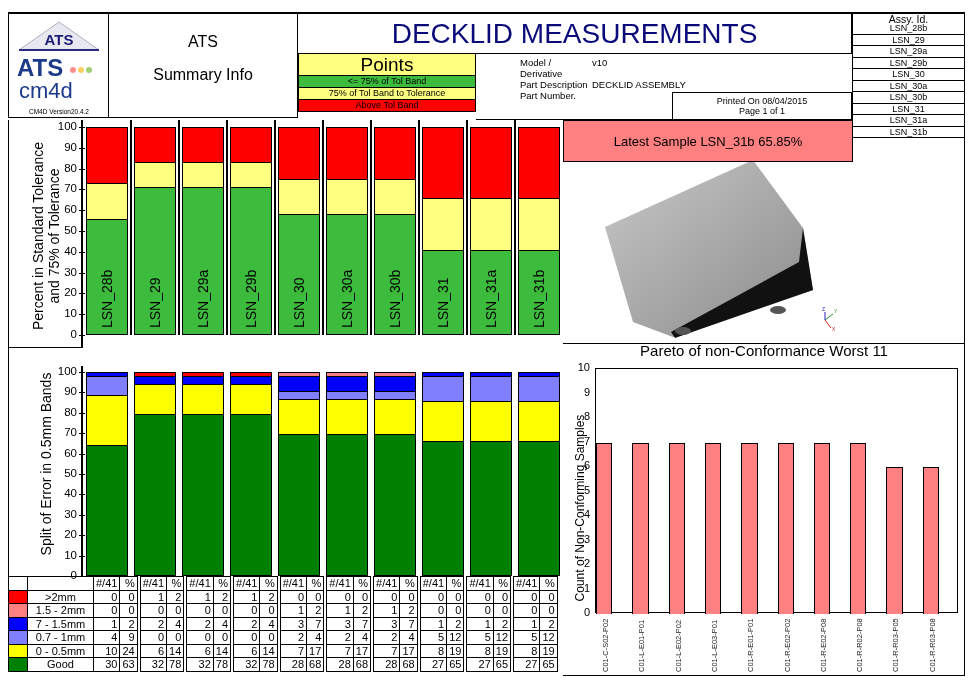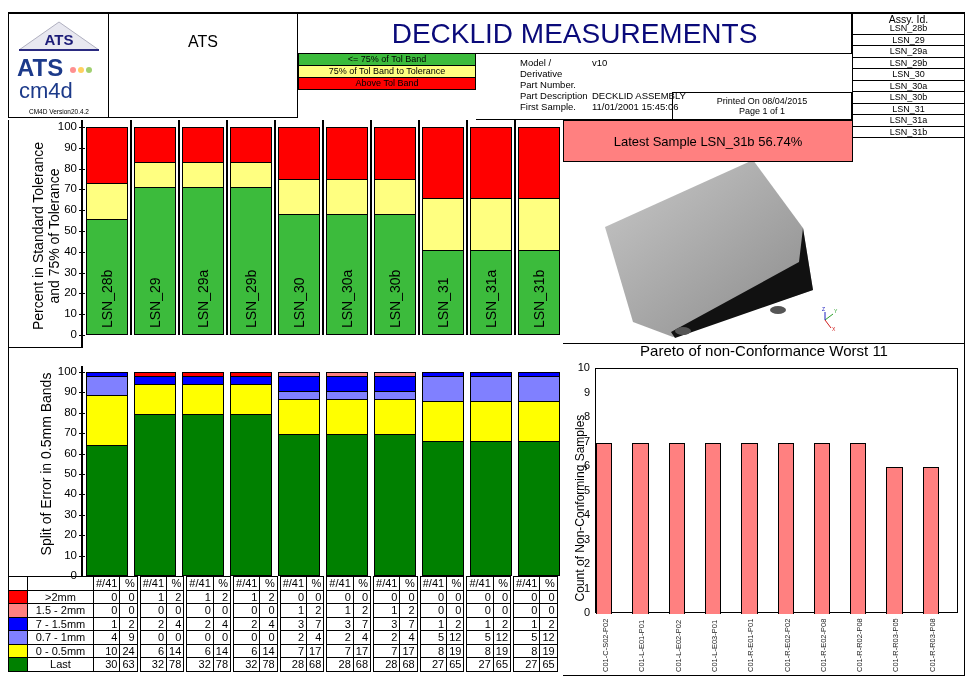--- a/index.html
+++ b/index.html
@@ -69,46 +69,44 @@
     <circle cx="64" cy="56" r="3" fill="#ff9090"></circle>
       <circle cx="72" cy="56" r="3" fill="#ffd060"></circle>
       <circle cx="80" cy="56" r="3" fill="#a0d070"></circle>
     <text x="10" y="84" font-family="Liberation Sans, sans-serif" font-size="22" fill="#1c3a8a">cm4d</text>
     <text x="50" y="100" font-family="Liberation Sans, sans-serif" font-size="6.5" fill="#000" text-anchor="middle">CM4D Version20.4.2</text>
   </svg>
 </div>
 
 <div id="title-box" class="abs">
   <div style="margin-top:18px">ATS</div>
+  <div style="margin-top:14px">Summary Info</div>
 </div>
 
 <div id="main-title" class="abs">DECKLID MEASUREMENTS</div>
 
 <div id="points-box" class="abs">
+  <div class="pt-row" style="background:#ffff80;height:22px;font-size:19px;line-height:21px;">Points</div>
   <div class="pt-row" style="background:#3cbb3c">&lt;= 75% of Tol Band</div>
   <div class="pt-row" style="background:#ffff80">75% of Tol Band to Tolerance</div>
   <div class="pt-row" style="background:#ff0000">Above Tol Band</div>
 </div>
 
 <div id="info-box" class="abs" style="padding:3px 0 0 32px;">
   <div class="info-row">
       <span class="k">Model / Derivative</span>
       <span>v10</span>
     </div>
   <div class="info-row">
+      <span class="k">Part Description</span>
+      <span>DECKLID ASSEMBLY</span>
+    </div>
+  <div class="info-row">
       <span class="k">Part Number.</span>
       <span></span>
-    </div>
-  <div class="info-row">
-      <span class="k">Part Description</span>
-      <span>DECKLID ASSEMBLY</span>
-    </div>
-  <div class="info-row">
-      <span class="k">First Sample.</span>
-      <span>11/01/2001 15:45:06</span>
     </div>
 </div>
 
 <div id="printed-box" class="abs">
   <div>Printed On 08/04/2015</div>
   <div>Page 1 of 1</div>
 </div>
 
 <div id="assy-box" class="abs">
   <div class="assy-head">Assy. Id.</div>
@@ -220,21 +218,21 @@
     <div class="col-divider" style="left: 383px; top: 0px; height: 215px;"></div>
     <div class="stack-bar" style="left: 435px; width: 42px; top: 7px; height: 208px;">
       <div class="seg" style="background: rgb(255, 0, 0); height: 70.72px;"></div>
       <div class="seg" style="background: rgb(255, 255, 128); height: 52px;"></div>
       <div class="seg" style="background: rgb(60, 187, 60); height: 85.28px;"></div>
     </div>
     <div class="bar-label" style="left: 426px; top: 170px; width: 60px;">LSN_31b</div>
     <div class="col-divider" style="left: 431px; top: 0px; height: 215px;"></div>
   </div>
 
-<div id="latest-box" class="abs">Latest Sample LSN_31b  56.74%</div>
+<div id="latest-box" class="abs">Latest Sample LSN_31b  65.85%</div>
 
 <svg class="abs" style="left:563px;top:162px;" width="290" height="180">
   <defs>
       <linearGradient id="g1" x1="0" y1="0" x2="1" y2="1">
         <stop offset="0" stop-color="#c8c8c8"></stop>
         <stop offset="1" stop-color="#8a8a8a"></stop>
       </linearGradient>
     </defs>
   <polygon points="42,65 190,-2 240,66 250,128 110,175 70,160" fill="url(#g1)"></polygon>
   <polygon points="240,66 250,128 112,176 108,170 236,100" fill="#111"></polygon>
@@ -548,21 +546,21 @@
           <td class="p">19</td>
           <td class="gap"></td>
           <td class="n">8</td>
           <td class="p">19</td>
           <td class="gap"></td>
           <td class="n">8</td>
           <td class="p">19</td>
         </tr>
         <tr>
           <td class="sw" style="background:#008000"></td>
-          <td class="lbl">Last</td>
+          <td class="lbl">Good</td>
           <td class="n">30</td>
           <td class="p">63</td>
           <td class="gap"></td>
           <td class="n">32</td>
           <td class="p">78</td>
           <td class="gap"></td>
           <td class="n">32</td>
           <td class="p">78</td>
           <td class="gap"></td>
           <td class="n">32</td>

